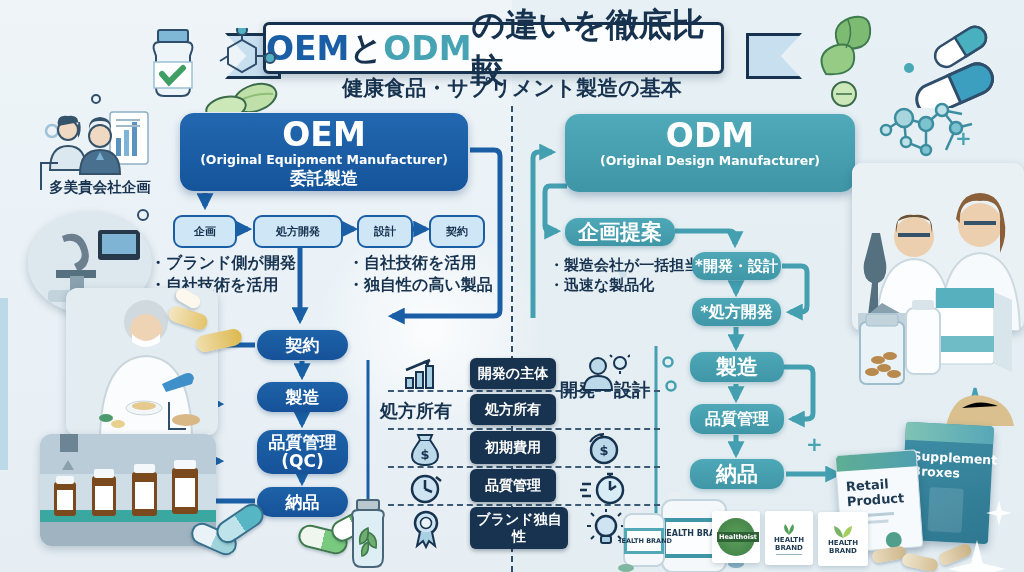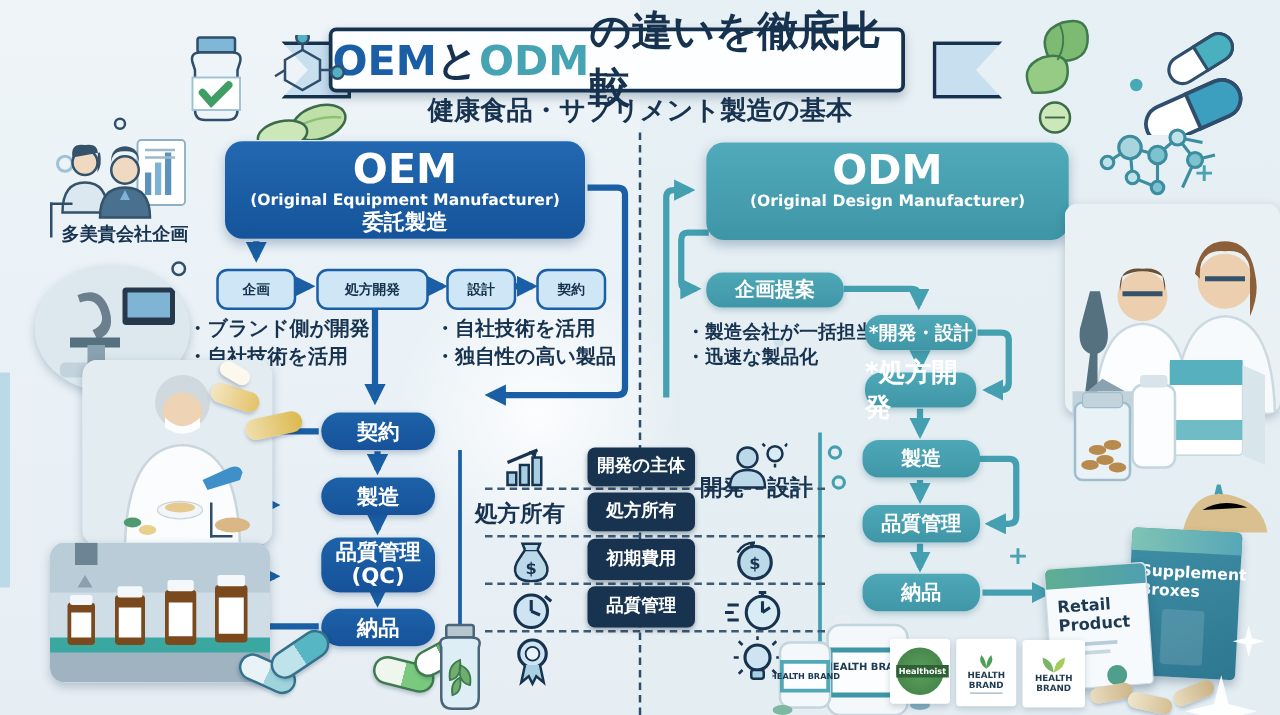--- a/index.html
+++ b/index.html
@@ -33,21 +33,21 @@
   .bighead .full{font-size:12.5px;font-weight:bold;line-height:14px;}
   .bighead .sub{font-size:17px;font-weight:bold;line-height:22px;}
 
   
   .lightbox{background:#cfe6f6;border:2.5px solid #1a5fa5;border-radius:9px;color:#16324e;
     font-weight:bold;font-size:11px;display:flex;align-items:center;justify-content:center;}
   .navbox{background:linear-gradient(180deg,#1d62a8,#16529a);border-radius:15px;color:#fff;
     font-weight:bold;font-size:17px;display:flex;flex-direction:column;align-items:center;justify-content:center;
     box-shadow:0 2px 5px rgba(20,60,110,.3);}
   .tealbox{background:linear-gradient(180deg,#4ea8b7,#3f96a7);border-radius:13px;color:#fff;
-    font-weight:bold;font-size:16px;display:flex;align-items:center;justify-content:center;
+    font-weight:bold;font-size:21px;display:flex;align-items:center;justify-content:center;
     box-shadow:0 2px 5px rgba(40,100,120,.3);}
   .bullets{color:#17334f;font-size:16px;font-weight:bold;line-height:22px;white-space:nowrap;}
   .bullets.sm{font-size:15px;line-height:19.5px;}
 
   
   .cat{left:470px;width:86px;background:#17334f;border-radius:6px;color:#fff;font-weight:bold;
     font-size:14px;display:flex;align-items:center;justify-content:center;text-align:center;line-height:17px;
     box-shadow:0 2px 4px rgba(10,30,50,.35);}
   .sidetext{color:#17334f;font-size:18px;font-weight:bold;white-space:nowrap;}
   .dash-h{border-top:2px dashed #3c5a75;height:0;}
@@ -173,34 +173,35 @@
     <div class="big">ODM</div>
     <div class="full">(Original Design Manufacturer)</div>
   </div>
 
   <div class="tealbox abs" style="left:565px;top:218px;width:110px;height:28px">企画提案</div>
   <div class="bullets sm abs" style="left:549px;top:256px">
     <div>・製造会社が一括担当</div>
     <div>・迅速な製品化</div>
   </div>
   <div class="tealbox abs" style="left:692px;top:252px;width:89px;height:28px;font-size:15px">*開発・設計</div>
-  <div class="tealbox abs" style="left:692px;top:298px;width:89px;height:28px;font-size:21px">*処方開発</div>
+  <div class="tealbox abs" style="left:692px;top:298px;width:89px;height:28px;font-size:16px">*処方開発</div>
   <div class="tealbox abs" style="left:690px;top:352px;width:94px;height:30px">製造</div>
   <div class="tealbox abs" style="left:690px;top:404px;width:94px;height:30px;font-size:16px">品質管理</div>
   <div class="tealbox abs" style="left:690px;top:459px;width:94px;height:30px">納品</div>
 
   <div class="dash-h abs noi" style="left:388px;top:390px;width:272px"></div>
   <div class="dash-h abs noi" style="left:388px;top:428px;width:272px"></div>
   <div class="dash-h abs noi" style="left:388px;top:466px;width:272px"></div>
   <div class="dash-h abs noi" style="left:388px;top:504px;width:272px"></div>
 
   <div class="cat abs" style="top:358px;height:31px">開発の主体</div>
   <div class="cat abs" style="top:394px;height:31px">処方所有</div>
   <div class="cat abs" style="top:431px;height:33px">初期費用</div>
   <div class="cat abs" style="top:469px;height:33px">品質管理</div>
+  <div class="cat abs" style="top:507px;height:42px;padding:0 6px">ブランド独自性</div>
 
   <div class="sidetext abs" style="left:380px;top:399px">処方所有</div>
   <div class="sidetext abs" style="left:560px;top:378px">開発・設計</div>
 
   <svg class="abs" style="left:400px;top:356px" width="46" height="36">
     <g stroke="#17334f" stroke-width="2" fill="#a9cfe2">
       <rect x="6" y="22" width="7" height="10"></rect>
         <rect x="16" y="16" width="7" height="16"></rect>
         <rect x="26" y="10" width="7" height="22"></rect>
     </g>

